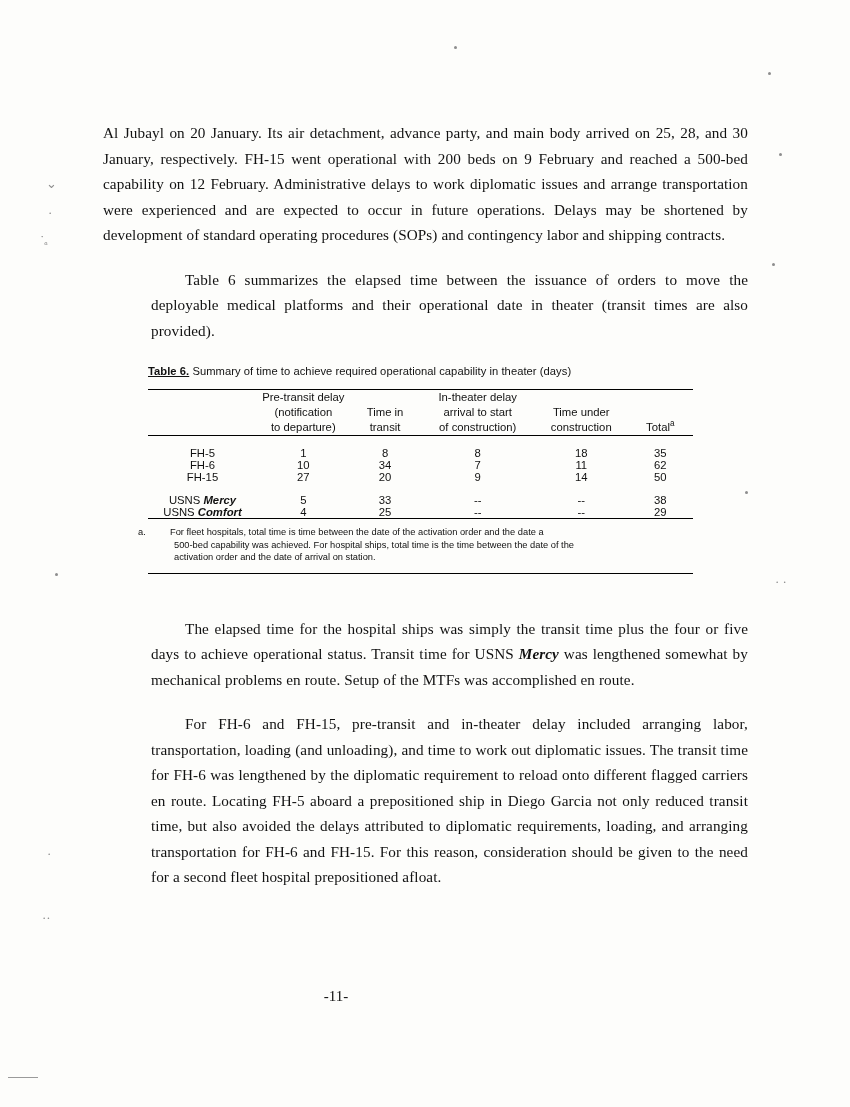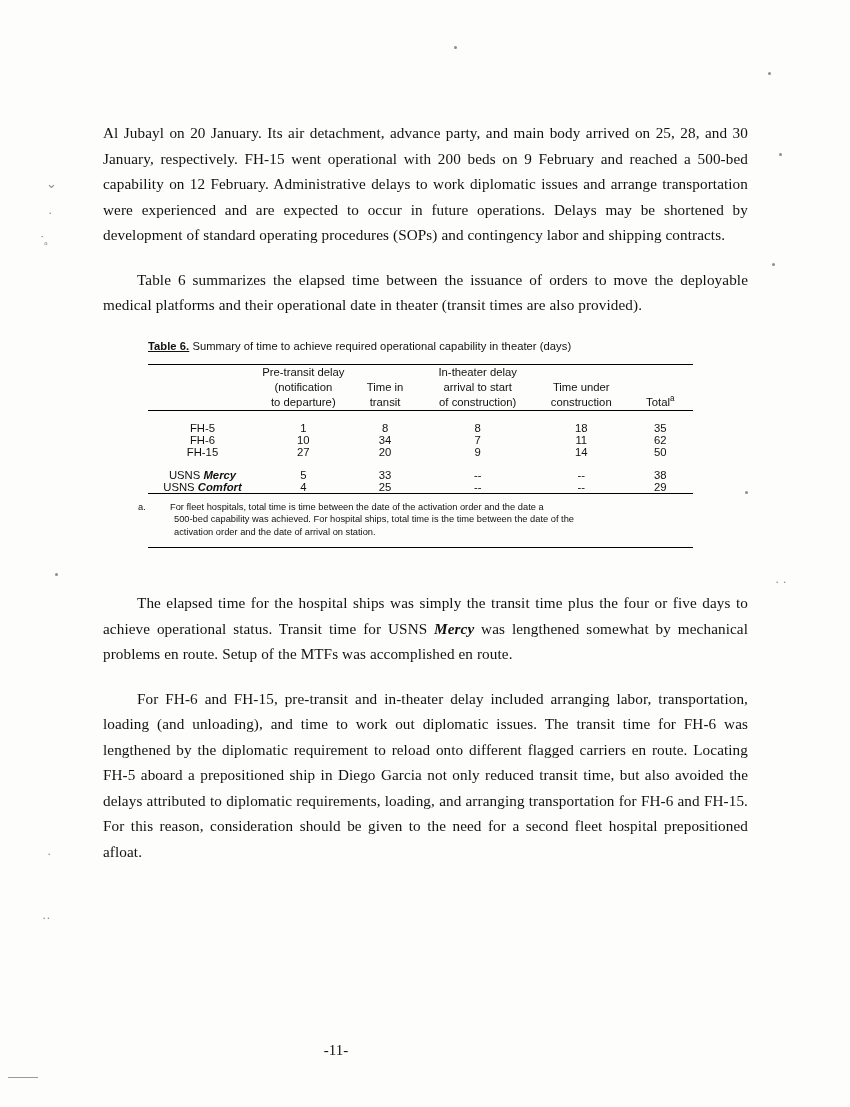--- a/index.html
+++ b/index.html
@@ -30,20 +30,21 @@
   }
   p.body-par {
     font-size: 15.2px;
     line-height: 25.5px;
     text-align: justify;
     margin: 0 0 19px 0;
     letter-spacing: 0.1px;
   }
   p.indent {
     text-indent: 34px;
+    margin-left: 48px;
   }
   .table-block {
     margin: 22px 0 10px 0;
     padding-left: 45px;
     padding-right: 55px;
   }
   .table-caption {
     font-family: "Liberation Sans", sans-serif;
     font-size: 11.2px;
     margin-bottom: 12px;
@@ -94,21 +95,21 @@
     text-indent: -18px;
     margin: 0 0 0 8px;
     width: 86%;
   }
   .footnote .fn-mark { display: inline-block; width: 14px; }
   .fn-line2 { padding-left: 18px; text-indent: 0; }
   sup { font-size: 0.72em; vertical-align: super; }
   .page-number {
     position: absolute;
     left: 0;
-    top: 1042px;
+    top: 988px;
     width: 672px;
     text-align: center;
     font-size: 15px;
     font-family: "Liberation Serif", serif;
   }
   .speck {
     position: absolute;
     background: #9a9a9a;
   }
   .mark-dot { width: 3px; height: 3px; border-radius: 50%; background:#8d8d8d; position:absolute; }

